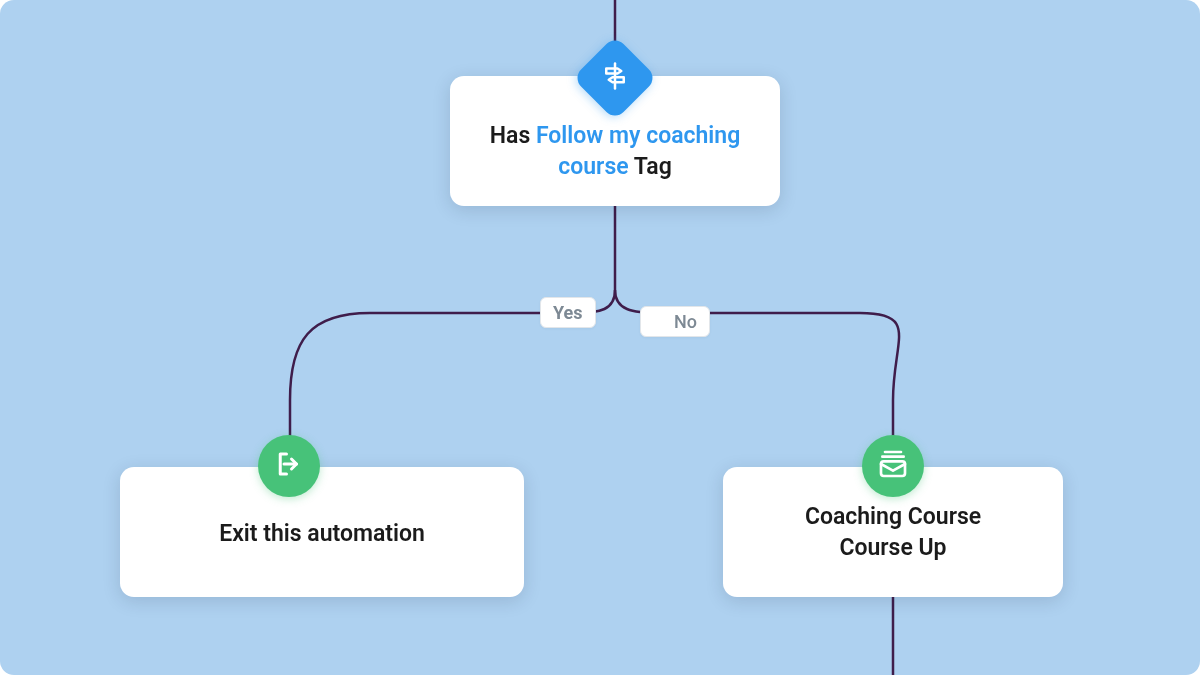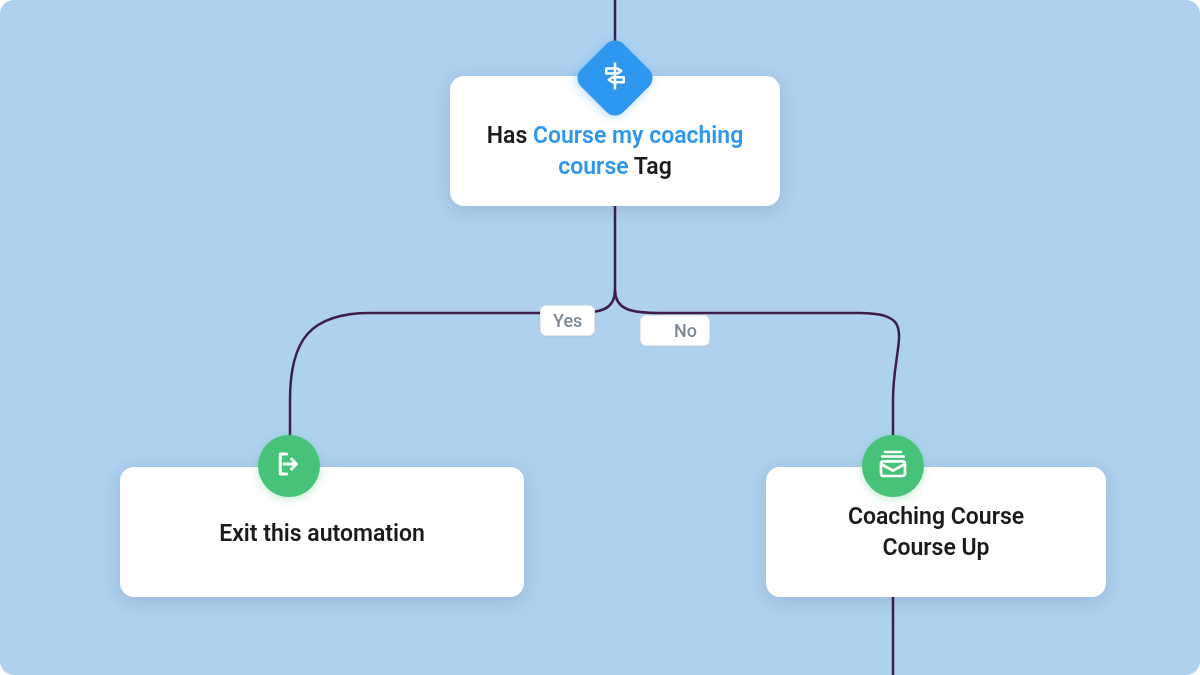--- a/index.html
+++ b/index.html
@@ -59,21 +59,20 @@
     height: 130px;
     padding-top: 4px;
     box-sizing: border-box;
   }
   .followup-node {
     left: 723px;
     top: 467px;
     width: 340px;
     height: 130px;
     box-sizing: border-box;
-    margin-left: 43px;
   }
   .diamond {
     position: absolute;
     width: 60px;
     height: 60px;
     background: #2E97EF;
     border-radius: 12px;
     transform: rotate(45deg);
     display: flex;
     align-items: center;
@@ -107,22 +106,22 @@
     position: absolute;
     background: #fff;
     border: 1px solid #e2e6ea;
     border-radius: 6px;
     color: #7d8994;
     font-size: 18px;
     font-weight: 500;
     padding: 4px 12px;
     box-shadow: 0 1px 3px rgba(0,0,0,0.04);
   }
-  .lbl-yes { left: 540px; top: 305px; }
-  .lbl-no  { left: 640px; top: 315px; padding-left: 33px; }
+  .lbl-yes { left: 540px; top: 297px; font-weight: bold; }
+  .lbl-no  { left: 640px; top: 306px; padding-left: 33px; }
 </style>
 </head>
 <body>
 
 <div class="canvas">
 
   <svg class="connectors" viewBox="0 0 1200 675">
 
     <path d="M615 0 L615 50" stroke="#3F1D4B" stroke-width="2.5" fill="none"></path>
 
@@ -130,21 +129,21 @@
 
     <path d="M615 290 C615 310 600 313 575 313 C500 313 420 313 370 313 C310 313 290 340 290 400 L290 440" stroke="#3F1D4B" stroke-width="2.5" fill="none"></path>
 
     <path d="M615 290 C615 310 632 313 660 313 C730 313 810 313 860 313 C920 313 893 340 893 400 L893 440" stroke="#3F1D4B" stroke-width="2.5" fill="none"></path>
 
     <path d="M893 597 L893 675" stroke="#3F1D4B" stroke-width="2.5" fill="none"></path>
   </svg>
 
   <div class="node condition-node">
     <div class="label">
-      <span>Has </span><span class="highlight">Course my coaching course</span><span> Tag</span>
+      <span>Has </span><span class="highlight">Follow my coaching course</span><span> Tag</span>
     </div>
   </div>
 
   <div class="diamond diamond-top">
     <div class="inner">
       <span>
         <svg width="30" height="30" viewBox="0 0 24 24" fill="none" stroke="#fff" stroke-width="2" stroke-linecap="round" stroke-linejoin="round">
           <line x1="12" y1="2" x2="12" y2="22"></line>
           <path d="M5 6 H14 L17 8 L14 10 H5 Z"></path>
           <path d="M19 13 H10 L7 15 L10 17 H19 Z"></path>

